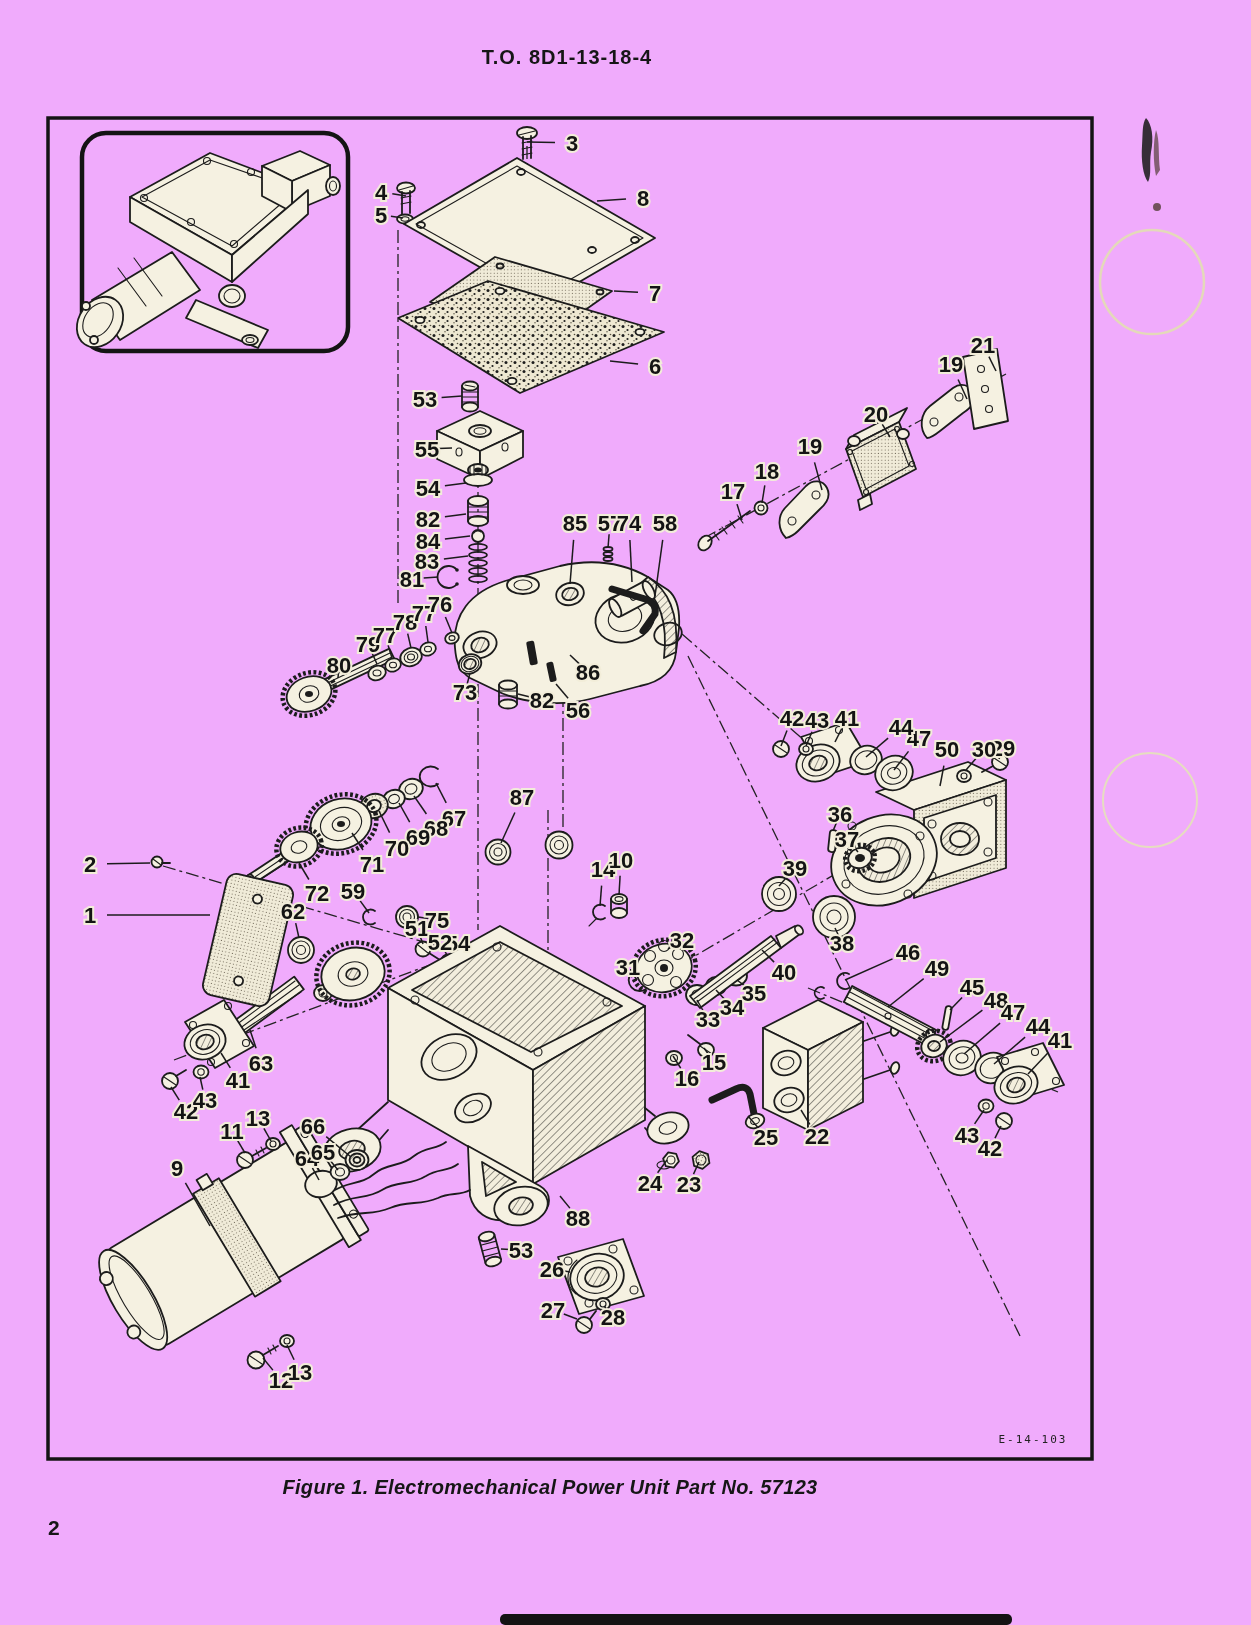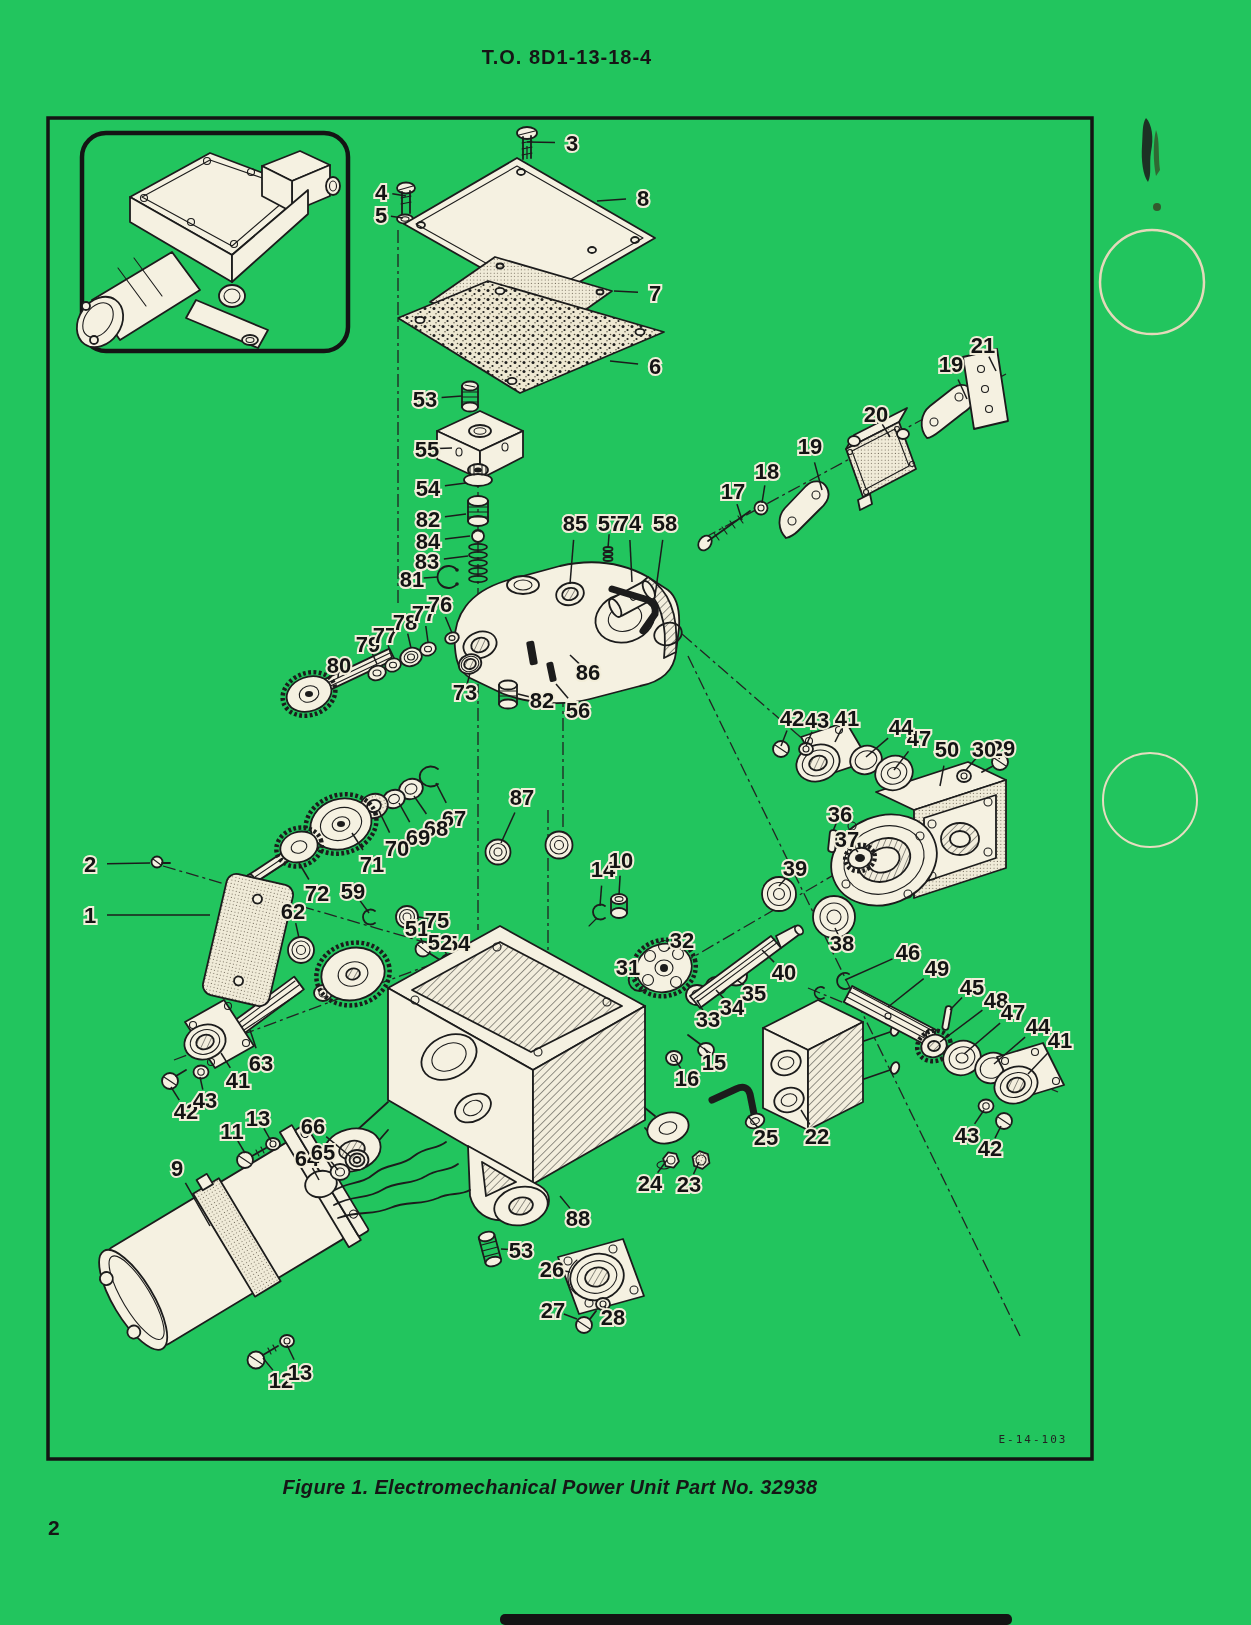--- a/index.html
+++ b/index.html
@@ -1,16 +1,16 @@
 <!DOCTYPE html>
 <html><head>
 <meta charset="utf-8">
 <style>
   html,body{margin:0;padding:0;background:#d8d2bd;}
-  .page{position:relative;width:1251px;height:1625px;background:#22c55e;overflow:hidden;
+  .page{position:relative;width:1251px;height:1625px;background:#f0abfc;overflow:hidden;
         font-family:"Liberation Sans",sans-serif;color:#161616;}
   .hdr{position:absolute;left:0;top:46px;width:1134px;text-align:center;
        font-size:20px;font-weight:bold;letter-spacing:1px;}
   .cap{position:absolute;left:45px;top:1476px;width:1010px;text-align:center;
        font-size:20px;font-weight:bold;font-style:italic;letter-spacing:.3px;}
   .pgnum{position:absolute;left:48px;top:1516px;font-size:21px;font-weight:bold;}
   .ecode{position:absolute;left:985px;top:1433px;width:96px;text-align:center;
          font-family:"DejaVu Sans Mono",monospace;font-size:11px;letter-spacing:2px;color:#222;}
   svg.diagram{position:absolute;left:0;top:0;}
   .o{fill:none;stroke:#1c1c1c;stroke-width:1.8;stroke-linejoin:round;stroke-linecap:round;}
@@ -832,15 +832,15 @@
         <line x1="1000.1" y1="1023.1" x2="964" y2="1054" class="leader"></line>
         <text x="1013" y="1012" class="callout">47</text>
         <line x1="1025.1" y1="1037.1" x2="994" y2="1064" class="leader"></line>
         <text x="1038" y="1026" class="callout">44</text>
         <line x1="1048.3" y1="1052.4" x2="1028" y2="1074" class="leader"></line>
         <text x="1060" y="1040" class="callout">41</text>
       </g>
   </svg>
 
   <div class="ecode">E-14-103</div>
-  <div class="cap">Figure 1. Electromechanical Power Unit Part No. 32938</div>
+  <div class="cap">Figure 1. Electromechanical Power Unit Part No. 57123</div>
   <div class="pgnum">2</div>
 </div>
 
 </body></html>

